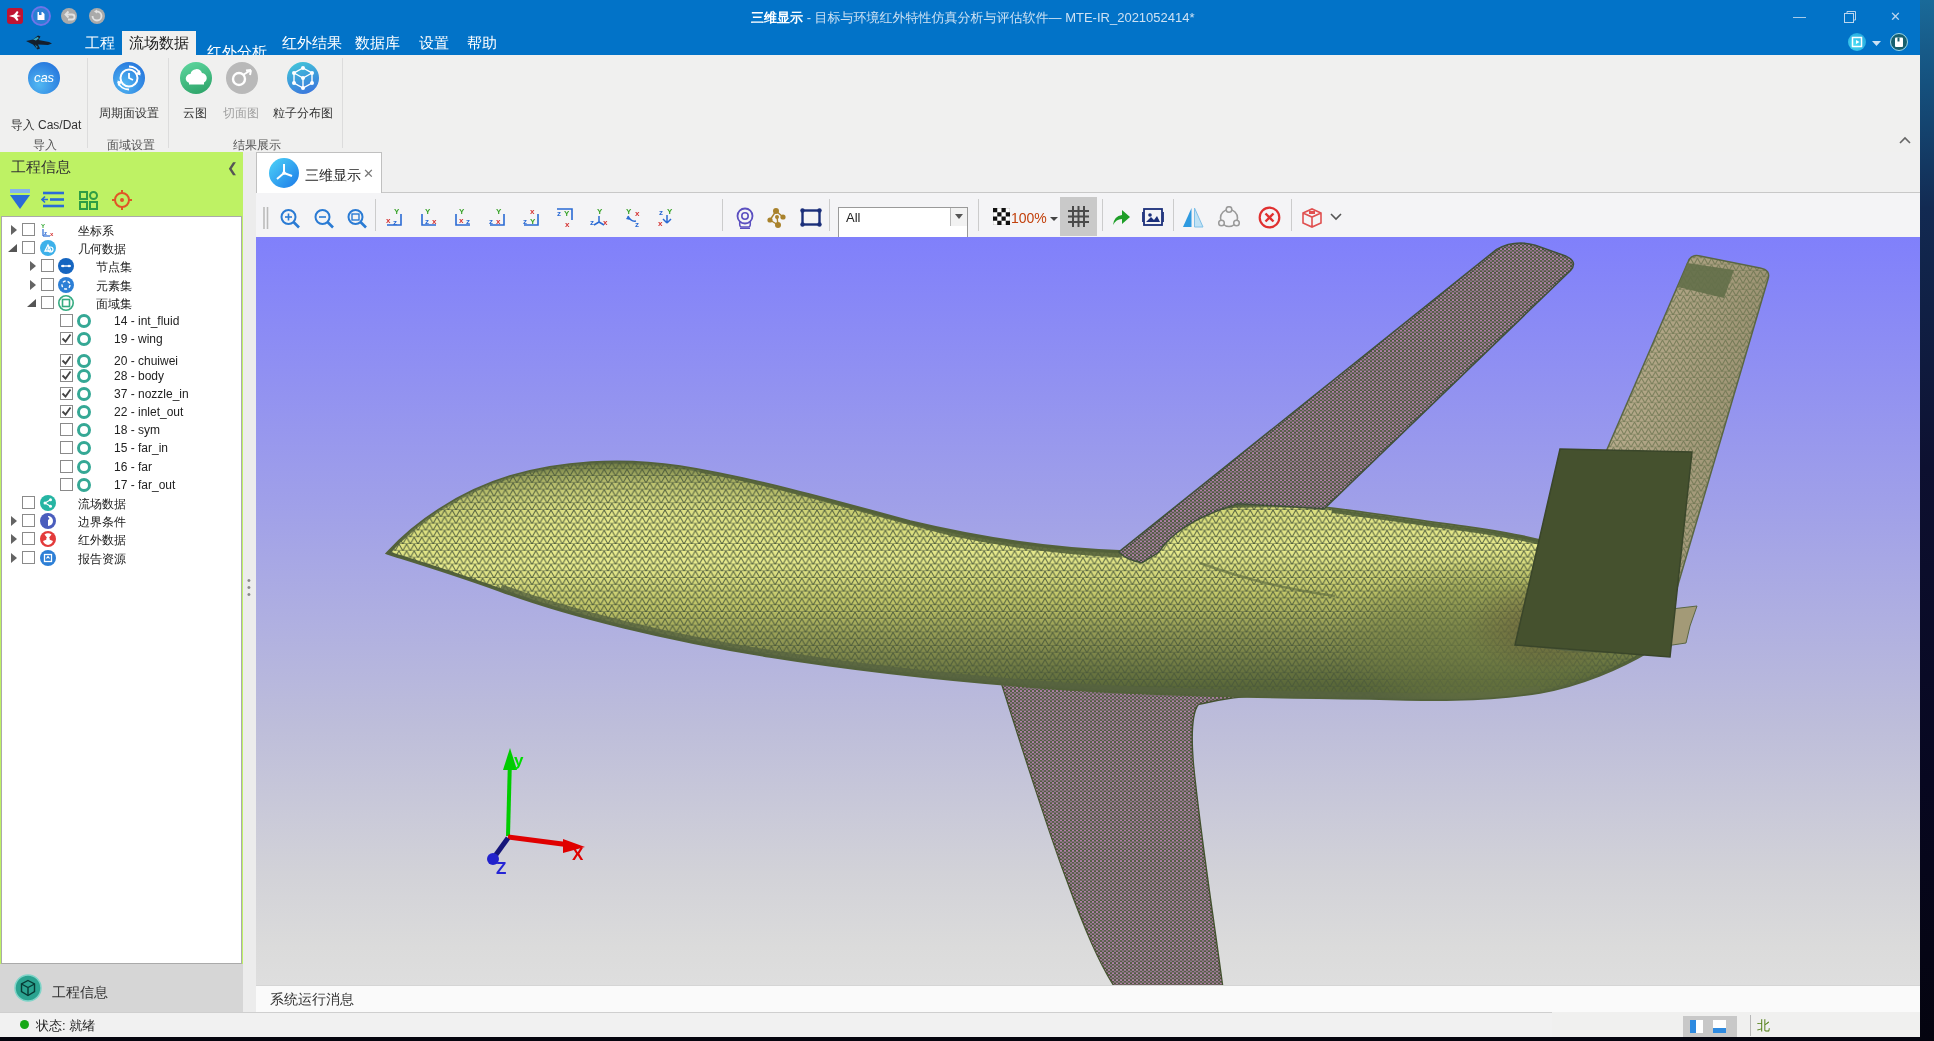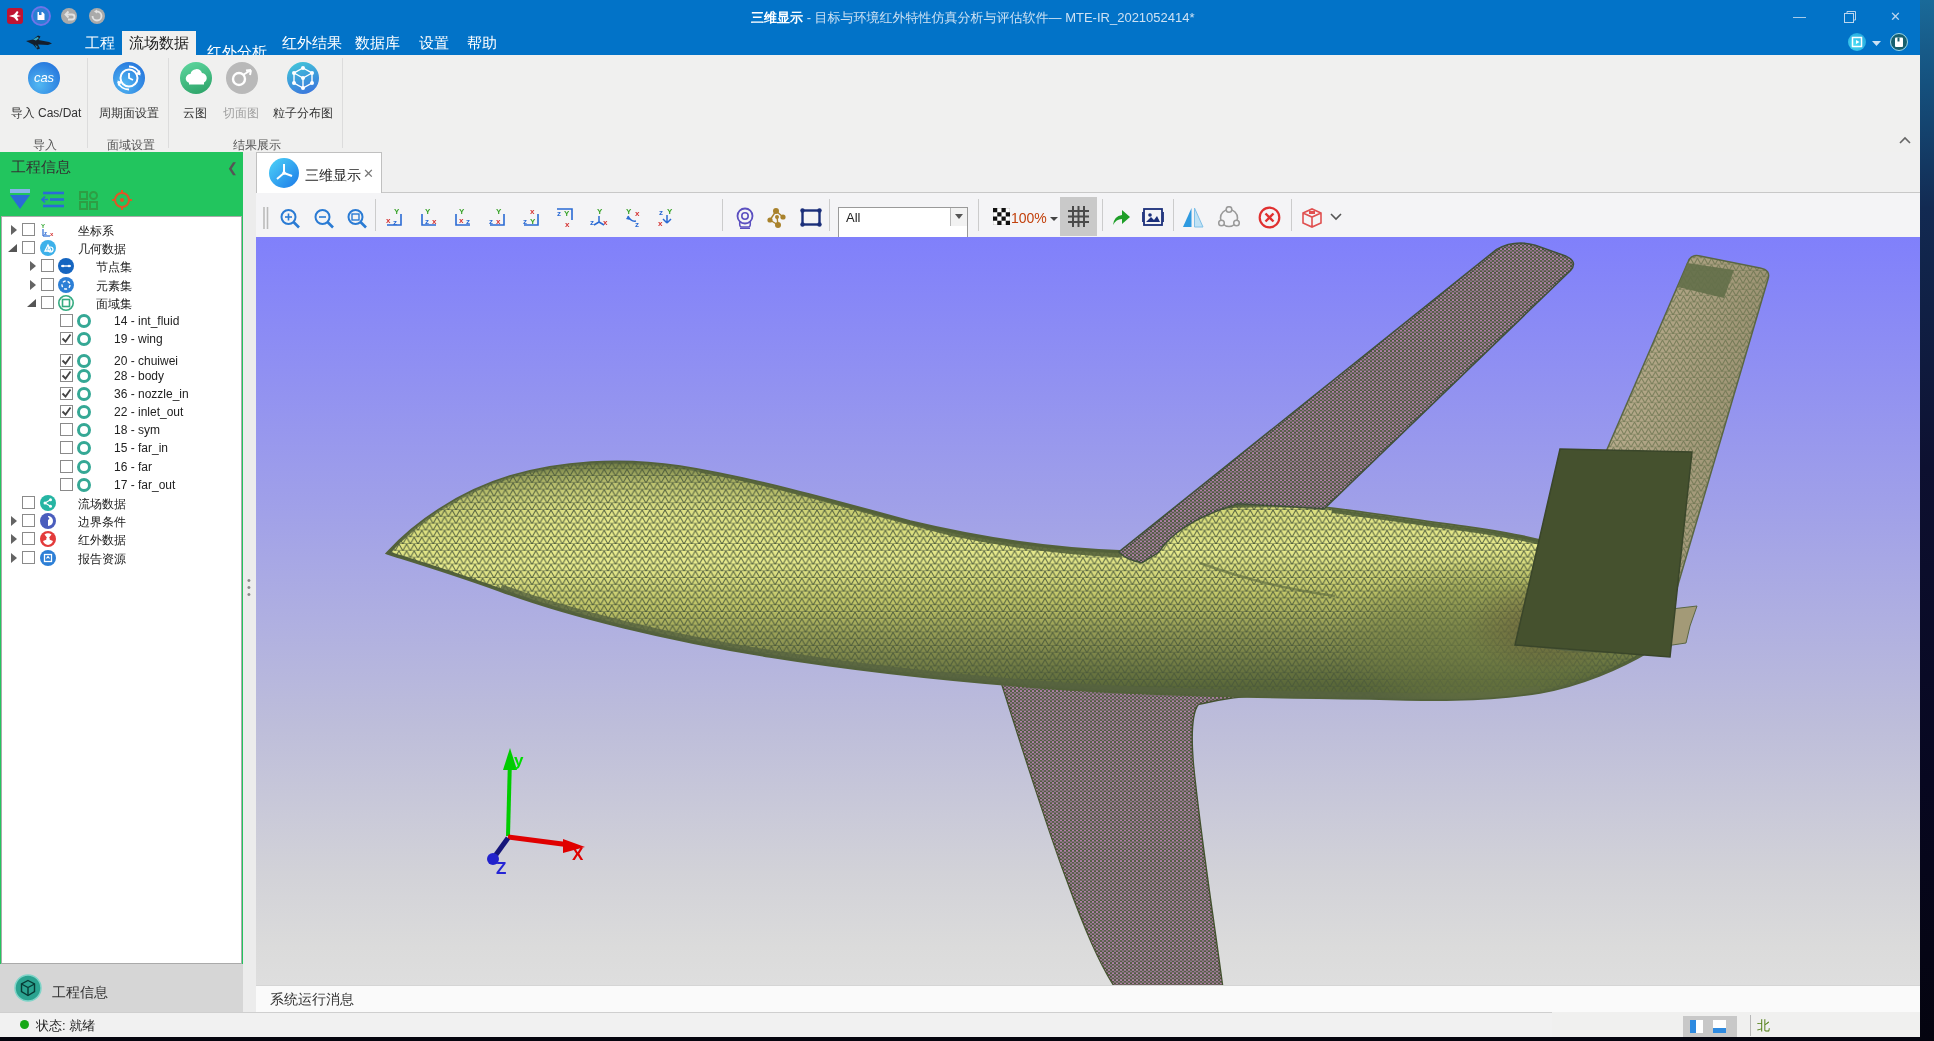--- a/index.html
+++ b/index.html
@@ -15,21 +15,21 @@
 .winbtn { position:absolute; top:9px; color:#bcd6ee; font-size:13px; }
 .mitem { position:absolute; top:31px; height:24px; line-height:24px; color:#ffffff; font-size:15px; }
 #mtab-active { position:absolute; left:122px; top:31px; width:74px; height:24px; background:#f0f0ef; color:#1a1a1a; font-size:15px; line-height:24px; text-align:center; }
 
 #ribbon { position:absolute; left:0; top:55px; width:1920px; height:122px; background:#f0f0ef; border-bottom:1px solid #dadada; }
 .rsep { position:absolute; top:3px; width:1px; height:90px; background:#dcdcdc; }
 .ricon { position:absolute; top:7px; width:32px; height:32px; border-radius:50%; }
 .rlabel { position:absolute; top:50px; font-size:12px; color:#333; white-space:nowrap; text-align:center; }
 .rgroup { position:absolute; top:82px; font-size:12px; color:#555; white-space:nowrap; text-align:center; }
 
-#leftpanel { position:absolute; left:0; top:152px; width:243px; height:860px; background:#22c55e; }
+#leftpanel { position:absolute; left:0; top:152px; width:243px; height:860px; background:#bef264; }
 #lp-title { position:absolute; left:11px; top:6px; font-size:15px; color:#333; }
 #lp-collapse { position:absolute; left:227px; top:8px; font-size:13px; color:#555; }
 #tree { position:absolute; left:1px; top:64px; width:241px; height:748px; background:#ffffff; border:1px solid #aaaaaa; overflow:hidden; }
 .trow { position:absolute; left:0; width:239px; height:18px; font-size:12px; color:#222; }
 .trow .txt { position:absolute; top:2px; white-space:nowrap; }
 .cb { position:absolute; top:2px; width:13px; height:13px; background:#fff; border:1px solid #8a8a8a; }
 .ring { position:absolute; top:2px; width:14px; height:14px; border:3px solid #35a895; border-radius:50%; background:#fff; }
 #lp-bottom { position:absolute; left:0; top:812px; width:243px; height:48px; background:#d6d6d6; }
 #splitter { position:absolute; left:243px; top:152px; width:13px; height:860px; background:#ececec; }
 
@@ -128,21 +128,21 @@
           <g fill="#fff">
             <circle cx="16" cy="6" r="2"></circle>
             <circle cx="25" cy="11" r="2"></circle>
             <circle cx="25" cy="21" r="2"></circle>
             <circle cx="16" cy="26" r="2"></circle>
             <circle cx="7" cy="21" r="2"></circle>
             <circle cx="7" cy="11" r="2"></circle>
             <circle cx="16" cy="16" r="2"></circle>
           </g>
         </svg></div>
-    <div class="rlabel" style="left:6px; width:80px;">导入 Cas/Dat</div>
+    <div class="rlabel" style="left:6px; width:80px;margin-top:12px;">导入 Cas/Dat</div>
     <div class="rlabel" style="left:94px; width:70px;">周期面设置</div>
     <div class="rlabel" style="left:180px; width:30px;">云图</div>
     <div class="rlabel" style="left:221px; width:40px; color:#a0a0a0;">切面图</div>
     <div class="rlabel" style="left:270px; width:66px;">粒子分布图</div>
     <div class="rgroup" style="left:15px; width:60px;">导入</div>
     <div class="rgroup" style="left:101px; width:60px;">面域设置</div>
     <div class="rgroup" style="left:227px; width:60px;">结果展示</div>
     <svg class="abs" style="left:1898px; top:80px;" width="14" height="10">
         <path d="M2 8 L7 3 L12 8" fill="none" stroke="#666" stroke-width="1.6"></path>
       </svg>
@@ -270,21 +270,21 @@
           <div class="ring" style="left:75px;"></div>
           <div class="txt" style="left:112px;">28 - body</div>
         </div>
       <div class="trow" style="top:167.8px;">
           <div class="cb" style="left:58px;">
             <svg class="abs" style="left:-1px; top:-1px;" width="13" height="13">
               <path d="M2.5 6.5 L5.5 9.5 L10.5 2.5" fill="none" stroke="#444" stroke-width="1.8"></path>
             </svg>
           </div>
           <div class="ring" style="left:75px;"></div>
-          <div class="txt" style="left:112px;">36 - nozzle_in</div>
+          <div class="txt" style="left:112px;">37 - nozzle_in</div>
         </div>
       <div class="trow" style="top:186.0px;">
           <div class="cb" style="left:58px;">
             <svg class="abs" style="left:-1px; top:-1px;" width="13" height="13">
               <path d="M2.5 6.5 L5.5 9.5 L10.5 2.5" fill="none" stroke="#444" stroke-width="1.8"></path>
             </svg>
           </div>
           <div class="ring" style="left:75px;"></div>
           <div class="txt" style="left:112px;">22 - inlet_out</div>
         </div>

